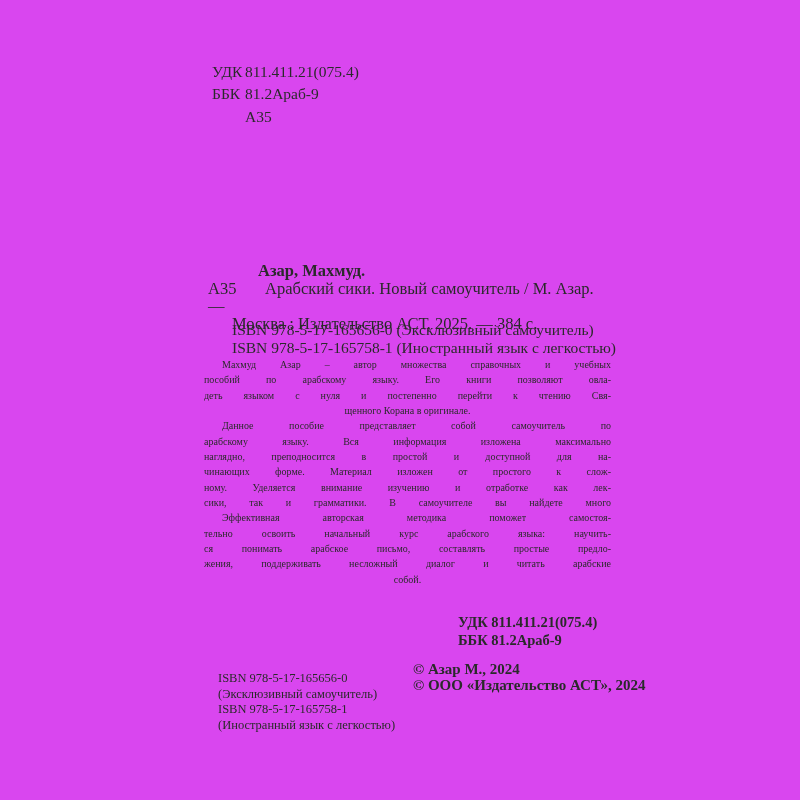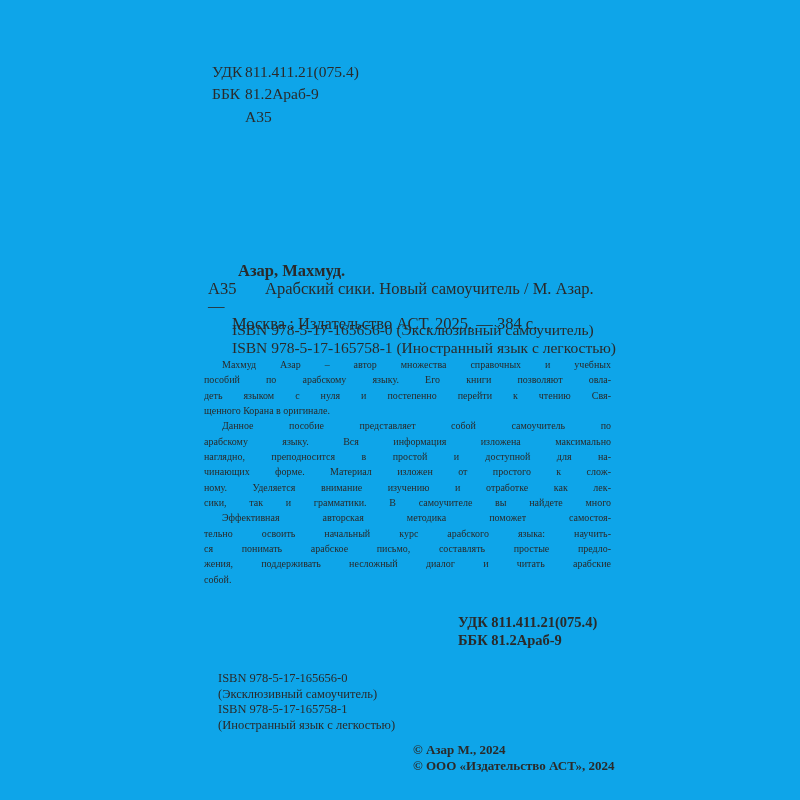--- a/index.html
+++ b/index.html
@@ -1,20 +1,20 @@
 <!DOCTYPE html>
 <html><head>
 <meta charset="utf-8">
 <style>
   html, body { margin: 0; padding: 0; background: #ffffff; }
   .page {
     position: relative;
     width: 800px;
     height: 800px;
-    background: #0ea5e9;
+    background: #d946ef;
     font-family: "Liberation Serif", "DejaVu Serif", serif;
     color: #2a2a2a;
     overflow: hidden;
   }
 
   
   .udk-top {
     position: absolute;
     left: 212px;
     top: 61px;
@@ -25,21 +25,21 @@
 
   
   .entry {
     position: absolute;
     left: 208px;
     top: 262px;
     width: 406px;
     font-size: 16.5px;
     line-height: 17.6px;
   }
-  .entry .author { font-weight: bold; margin-left: 30px; }
+  .entry .author { font-weight: bold; margin-left: 50px; }
   .entry .code { display: inline-block; width: 57px; }
   .entry .pub { margin-left: 24px; }
 
   
   .isbns {
     position: absolute;
     left: 232px;
     top: 321px;
     font-size: 15.5px;
     line-height: 18.4px;
@@ -48,21 +48,21 @@
   
   .annotation {
     position: absolute;
     left: 204px;
     top: 357px;
     width: 407px;
     font-size: 10px;
     line-height: 15.35px;
   }
   .al { text-align: justify; text-align-last: justify; }
-  .al.last { text-align: left; text-align-last: auto; }
+  .al.last { text-align: center; text-align-last: auto; }
   .al.first { text-indent: 18px; }
 
   
   .codes-bottom {
     position: absolute;
     left: 458px;
     top: 614px;
     font-weight: bold;
     font-size: 14.5px;
     line-height: 17.8px;
@@ -72,23 +72,23 @@
   .foot-left {
     position: absolute;
     left: 218px;
     top: 671px;
     font-size: 12.5px;
     line-height: 15.6px;
   }
   .foot-right {
     position: absolute;
     left: 413px;
-    top: 742px;
+    top: 662px;
     font-weight: bold;
-    font-size: 13px;
+    font-size: 15px;
     line-height: 15.6px;
   }
 </style>
 </head>
 <body>
 
 <div class="page">
 
   <div class="udk-top">
     <div>

